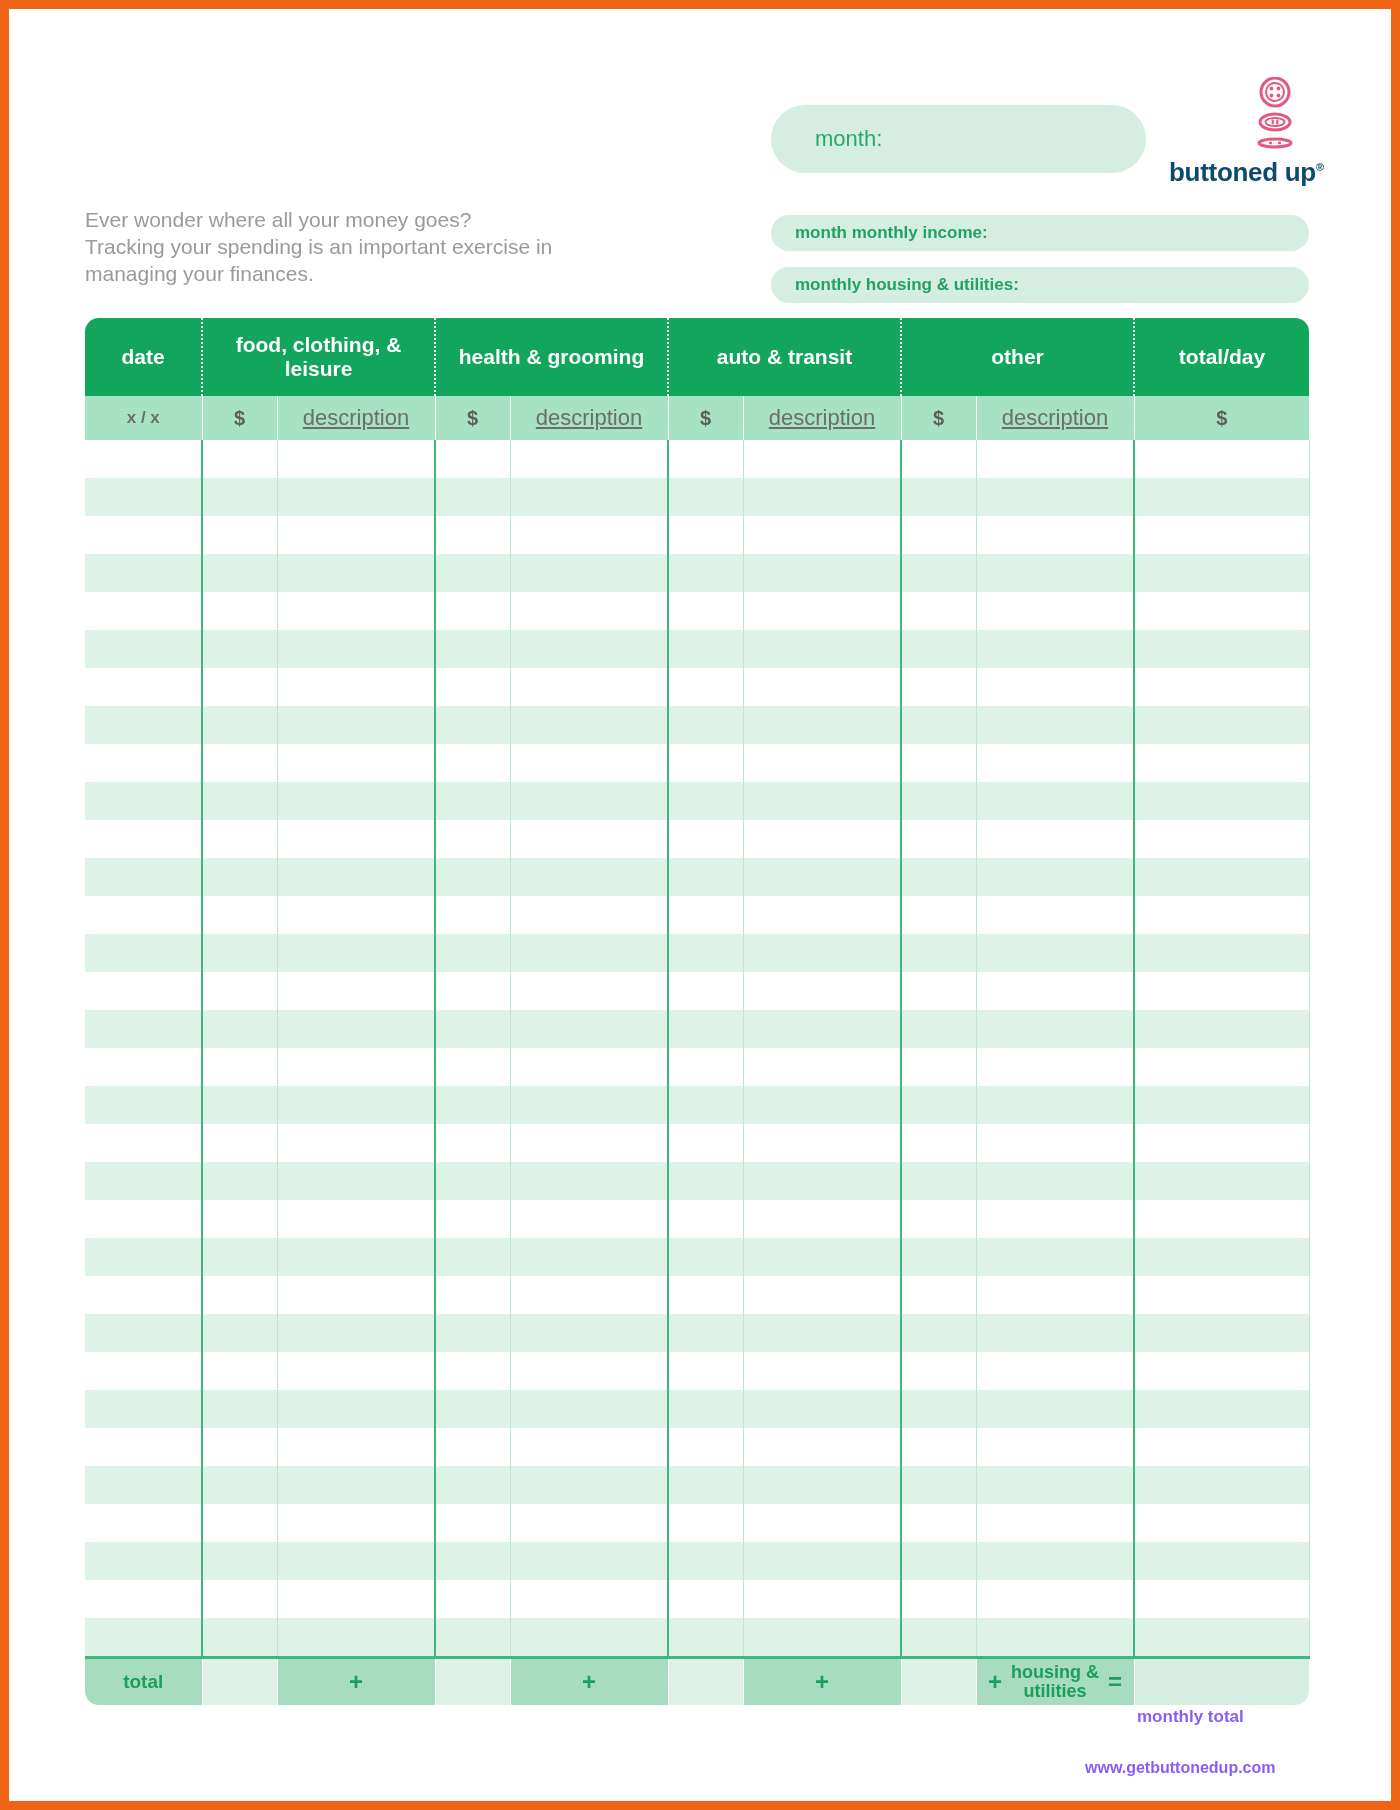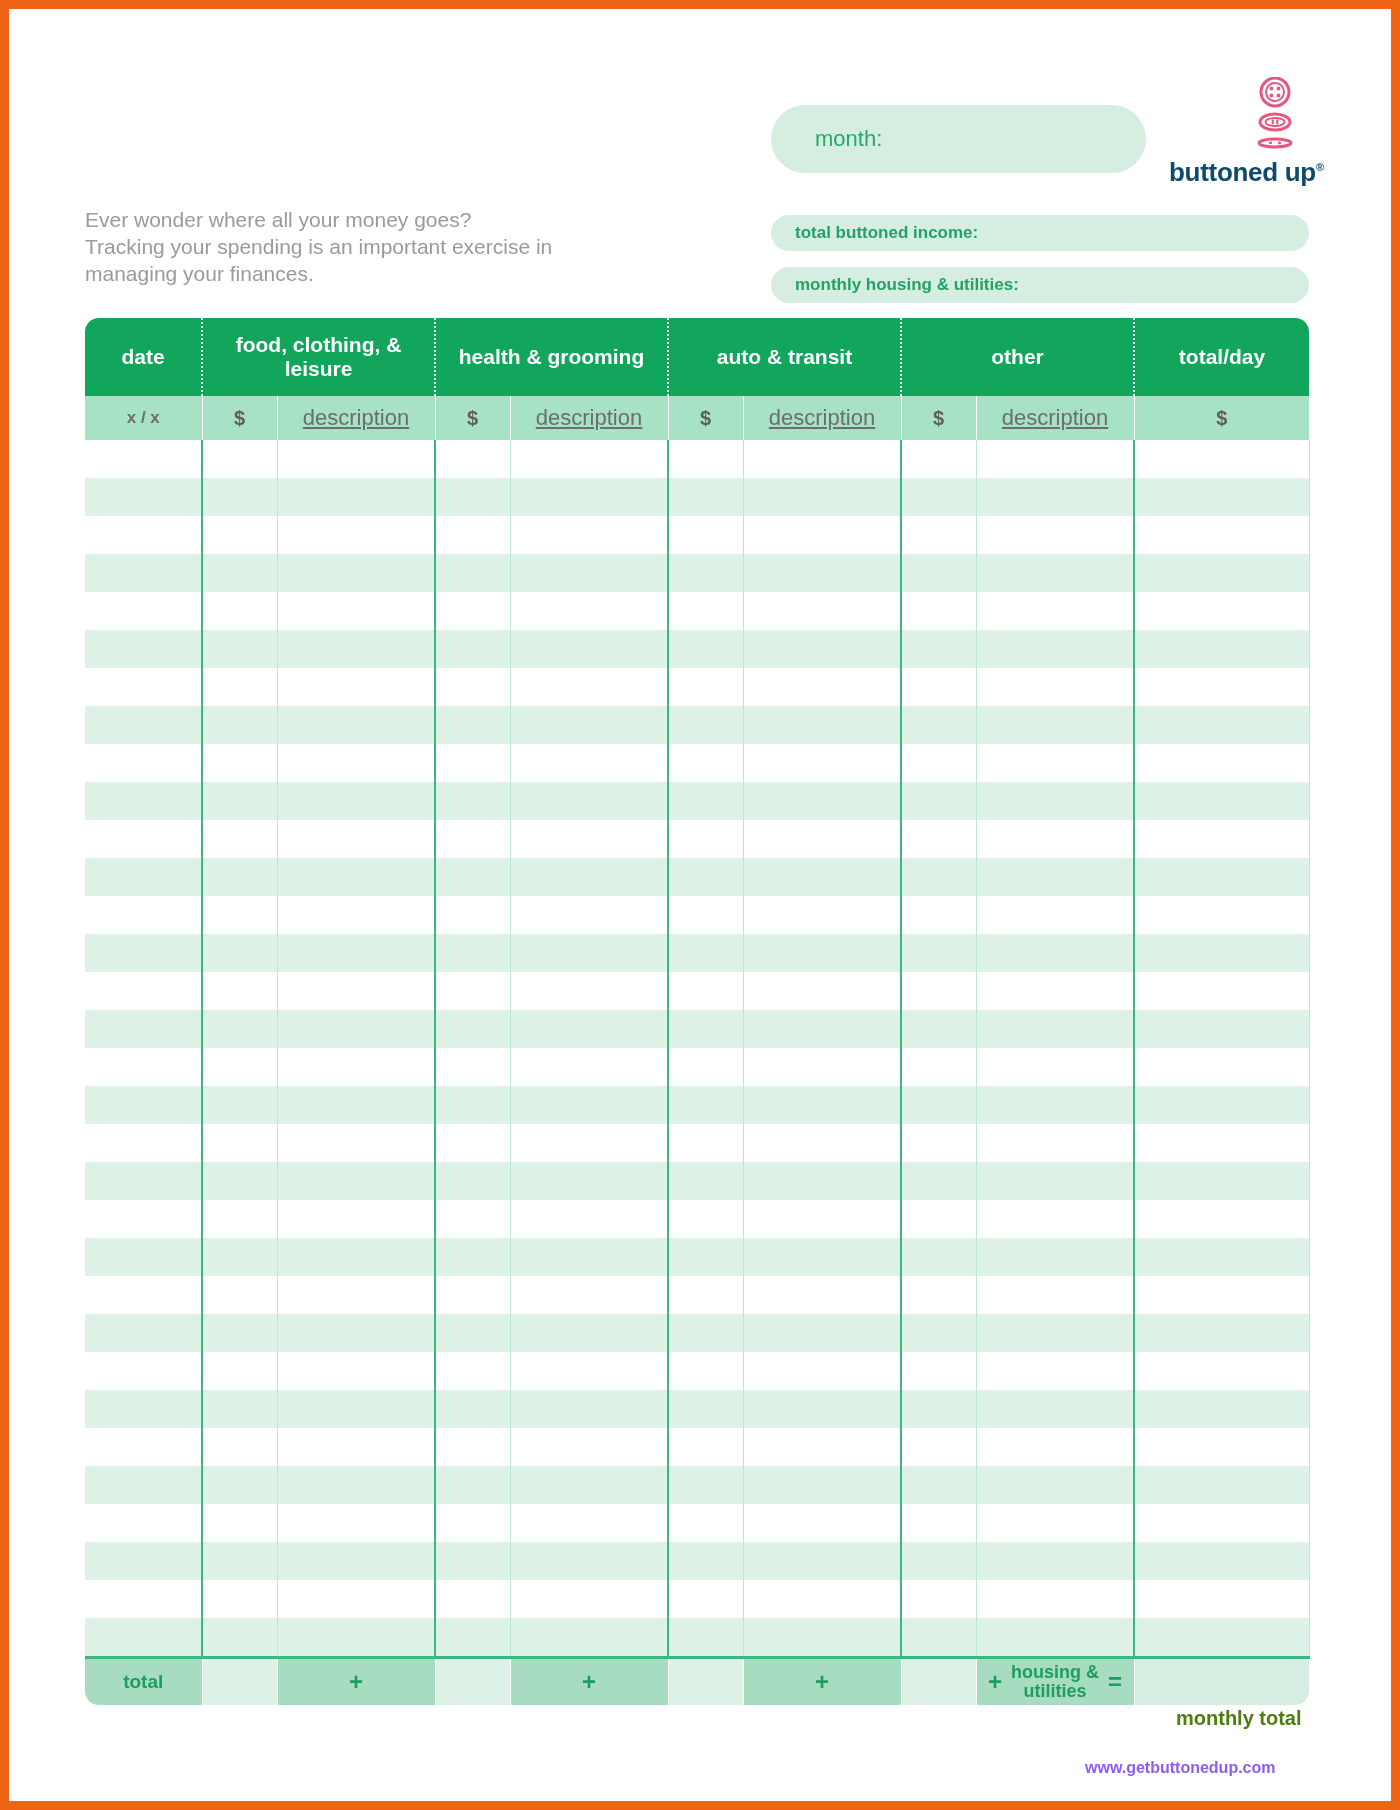--- a/index.html
+++ b/index.html
@@ -240,25 +240,24 @@
   .totalrow td .plus { font-size: 24px; font-weight: 700; }
 
   .hu-cell { display: flex; align-items: center; justify-content: center; gap: 9px; height: 46px; }
   .hu-cell .hu-lbl { font-size: 18px; line-height: 1.05; font-weight: 700; color: #1c9e5f; }
   .hu-cell .eq { font-size: 24px; font-weight: 700; }
 
   .monthly-total-label {
     position: absolute;
     left: 1128px;
     top: 1698px;
-    font-size: 20px;
-    font-weight: 700;
-    color: #4d7c0f;
+    font-size: 17px;
+    font-weight: 700;
+    color: #8b5cf6;
     white-space: nowrap;
-    margin-left: 39px;
   }
 
   .site-url {
     position: absolute;
     left: 1076px;
     top: 1750px;
     font-size: 16px;
     color: #8b5cf6;
     font-weight: 700;
     white-space: nowrap;
@@ -279,21 +278,21 @@
     <div class="header">
 
 
       <div class="subtitle">Ever wonder where all your money goes? Tracking your spending is an important exercise in managing your finances.</div>
 
       <div class="month-pill">
         <span class="lbl">month:</span>
       </div>
 
       <div class="field-bar income">
-        <span class="lbl">total buttoned income:</span>
+        <span class="lbl">month monthly income:</span>
       </div>
 
       <div class="field-bar housing">
         <span class="lbl">monthly housing &amp; utilities:</span>
       </div>
 
       <div class="logo">
         <svg class="buttons" width="44" height="78" viewBox="0 0 44 78">
           <circle cx="22" cy="15" r="14" fill="none" stroke="#e4587f" stroke-width="3"></circle>
           <circle cx="22" cy="15" r="9" fill="none" stroke="#e4587f" stroke-width="2"></circle>

